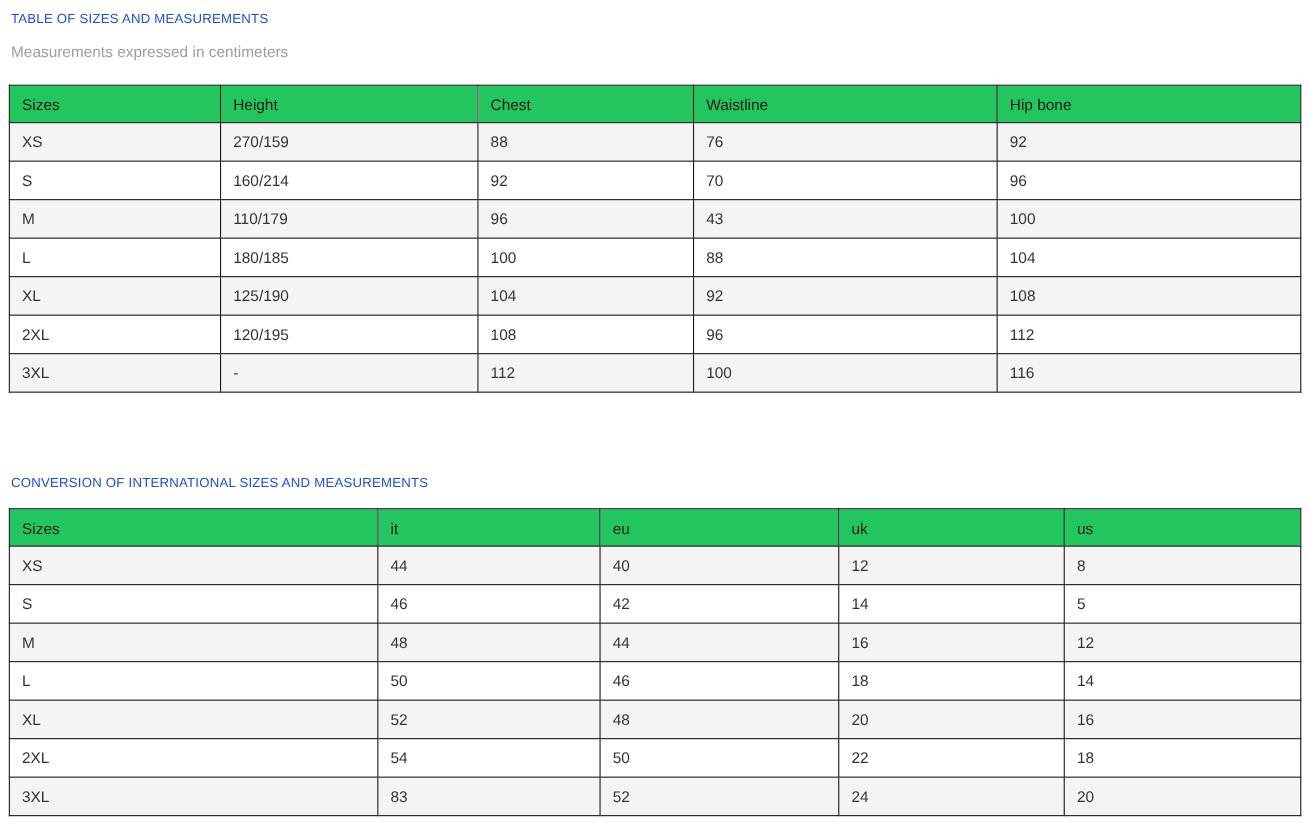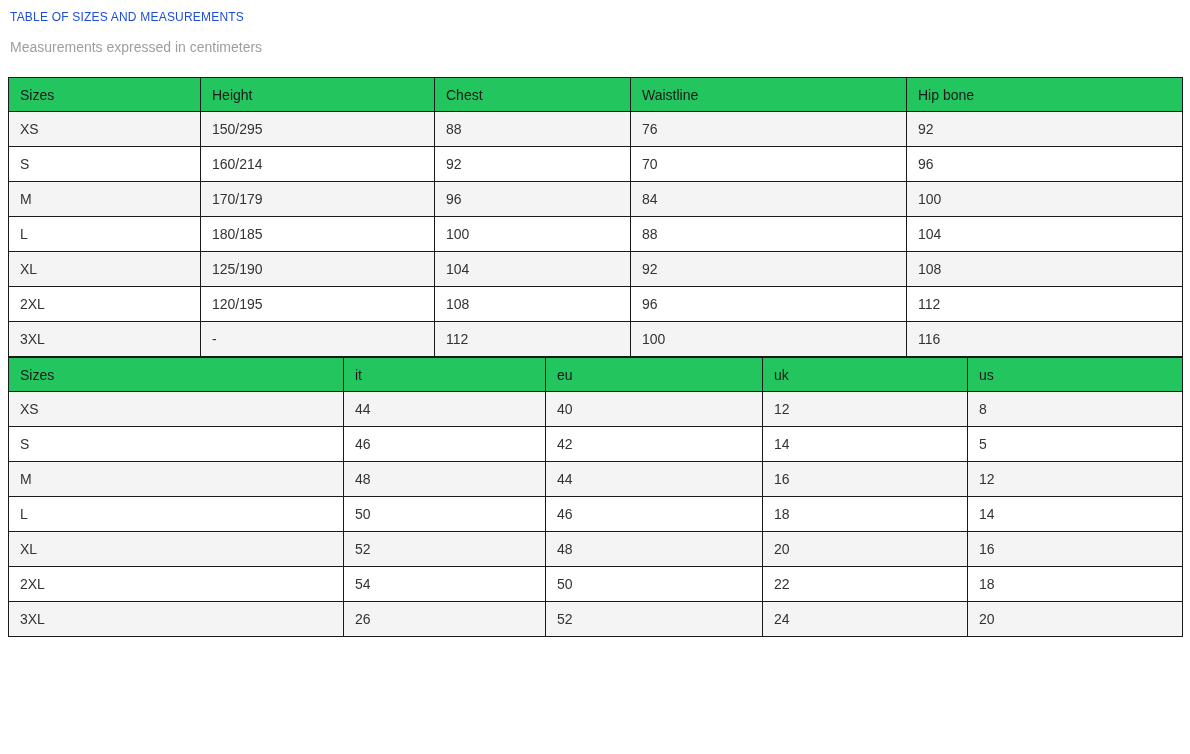--- a/index.html
+++ b/index.html
@@ -84,37 +84,37 @@
           <th>Sizes</th>
           <th>Height</th>
           <th>Chest</th>
           <th>Waistline</th>
           <th>Hip bone</th>
         </tr>
       </thead>
     <tbody>
         <tr>
           <td>XS</td>
-          <td>150/295</td>
+          <td>270/159</td>
           <td>88</td>
           <td>76</td>
           <td>92</td>
         </tr>
         <tr>
           <td>S</td>
           <td>160/214</td>
           <td>92</td>
           <td>70</td>
           <td>96</td>
         </tr>
         <tr>
           <td>M</td>
-          <td>170/179</td>
+          <td>110/179</td>
           <td>96</td>
-          <td>84</td>
+          <td>43</td>
           <td>100</td>
         </tr>
         <tr>
           <td>L</td>
           <td>180/185</td>
           <td>100</td>
           <td>88</td>
           <td>104</td>
         </tr>
         <tr>
@@ -134,20 +134,21 @@
         <tr>
           <td>3XL</td>
           <td>-</td>
           <td>112</td>
           <td>100</td>
           <td>116</td>
         </tr>
       </tbody>
   </table>
 
+  <h2 class="section-title second">CONVERSION OF INTERNATIONAL SIZES AND MEASUREMENTS</h2>
 
   <table class="size-table">
     <colgroup>
       <col style="width:335px">
       <col style="width:202px">
       <col style="width:217px">
       <col style="width:205px">
       <col style="width:215px">
     </colgroup>
     <thead>
@@ -197,21 +198,21 @@
         </tr>
         <tr>
           <td>2XL</td>
           <td>54</td>
           <td>50</td>
           <td>22</td>
           <td>18</td>
         </tr>
         <tr>
           <td>3XL</td>
-          <td>26</td>
+          <td>83</td>
           <td>52</td>
           <td>24</td>
           <td>20</td>
         </tr>
       </tbody>
   </table>
 
   <div class="bottom-space"></div>
 
 </div>

